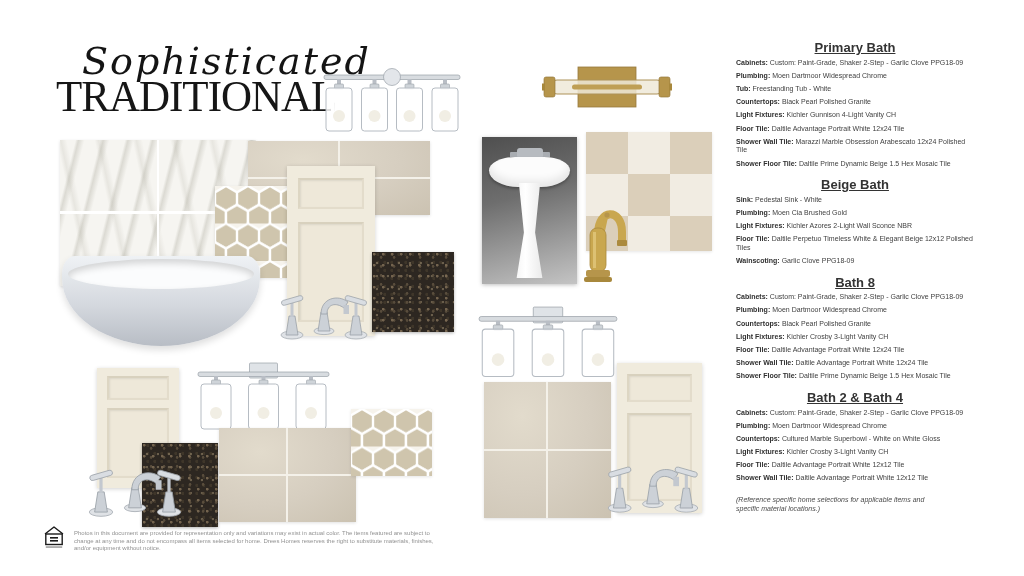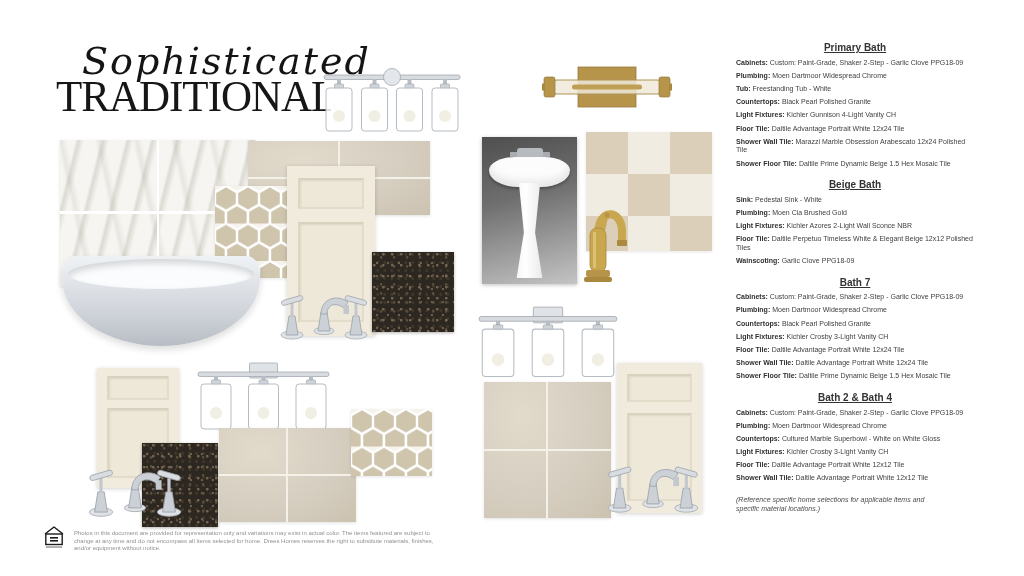--- a/index.html
+++ b/index.html
@@ -63,21 +63,21 @@
     background:#b7bbc0;border-radius:3px 3px 1px 1px;box-shadow:-9px 2px 0 -2px #a9adb2,9px 2px 0 -2px #a9adb2;}
   .sink-basin{position:absolute;left:7px;right:7px;top:20px;height:30px;background:#fcfcfc;
     border-radius:45% 45% 50% 50% / 62% 62% 78% 78%;
     box-shadow:inset 0 -6px 9px rgba(0,0,0,.09),0 2px 3px rgba(0,0,0,.28);}
   .sink-col{position:absolute;top:46px;bottom:6px;left:50%;transform:translateX(-50%);width:56px;
     clip-path:polygon(31% 0,69% 0,60% 52%,73% 100%,27% 100%,40% 52%);
     background:linear-gradient(90deg,#e6e6e6,#ffffff 42%,#d7d7d7);}
 
   
   .specs{left:736px;top:44px;width:238px;font-size:7px;line-height:8.6px;color:#3e3e3e;}
-  .specs h3{font-size:10px;font-weight:bold;text-decoration:underline;text-align:center;
+  .specs h3{font-size:13px;font-weight:bold;text-decoration:underline;text-align:center;
     margin:0 0 6px 0;color:#333;}
   .spec-sec{margin:0 0 13px 0;}
   .specs p.row{margin:0 0 4.6px 0;}
   .specs b{color:#303030;}
   .ref-note{font-style:italic;margin:10px 0 0 0;width:190px;color:#4a4a4a;}
 
   
   .disclaimer{left:74px;top:530px;width:364px;font-size:6px;line-height:7.6px;color:#929292;}
   .eho{left:43px;top:525px;width:22px;height:24px;}
 
@@ -342,21 +342,21 @@
     <section class="spec-sec">
       <h3>Beige Bath</h3>
       <p class="row"><b>Sink:</b> <span>Pedestal Sink - White</span></p>
       <p class="row"><b>Plumbing:</b> <span>Moen Cia Brushed Gold</span></p>
       <p class="row"><b>Light Fixtures:</b> <span>Kichler Azores 2-Light Wall Sconce NBR</span></p>
       <p class="row"><b>Floor Tile:</b> <span>Daltile Perpetuo Timeless White &amp; Elegant Beige 12x12 Polished Tiles</span></p>
       <p class="row"><b>Wainscoting:</b> <span>Garlic Clove PPG18-09</span></p>
     </section>
 
     <section class="spec-sec">
-      <h3>Bath 7</h3>
+      <h3>Bath 8</h3>
       <p class="row"><b>Cabinets:</b> <span>Custom: Paint-Grade, Shaker 2-Step - Garlic Clove PPG18-09</span></p>
       <p class="row"><b>Plumbing:</b> <span>Moen Dartmoor Widespread Chrome</span></p>
       <p class="row"><b>Countertops:</b> <span>Black Pearl Polished Granite</span></p>
       <p class="row"><b>Light Fixtures:</b> <span>Kichler Crosby 3-Light Vanity CH</span></p>
       <p class="row"><b>Floor Tile:</b> <span>Daltile Advantage Portrait White 12x24 Tile</span></p>
       <p class="row"><b>Shower Wall Tile:</b> <span>Daltile Advantage Portrait White 12x24 Tile</span></p>
       <p class="row"><b>Shower Floor Tile:</b> <span>Daltile Prime Dynamic Beige 1.5 Hex Mosaic Tile</span></p>
     </section>
 
     <section class="spec-sec">

